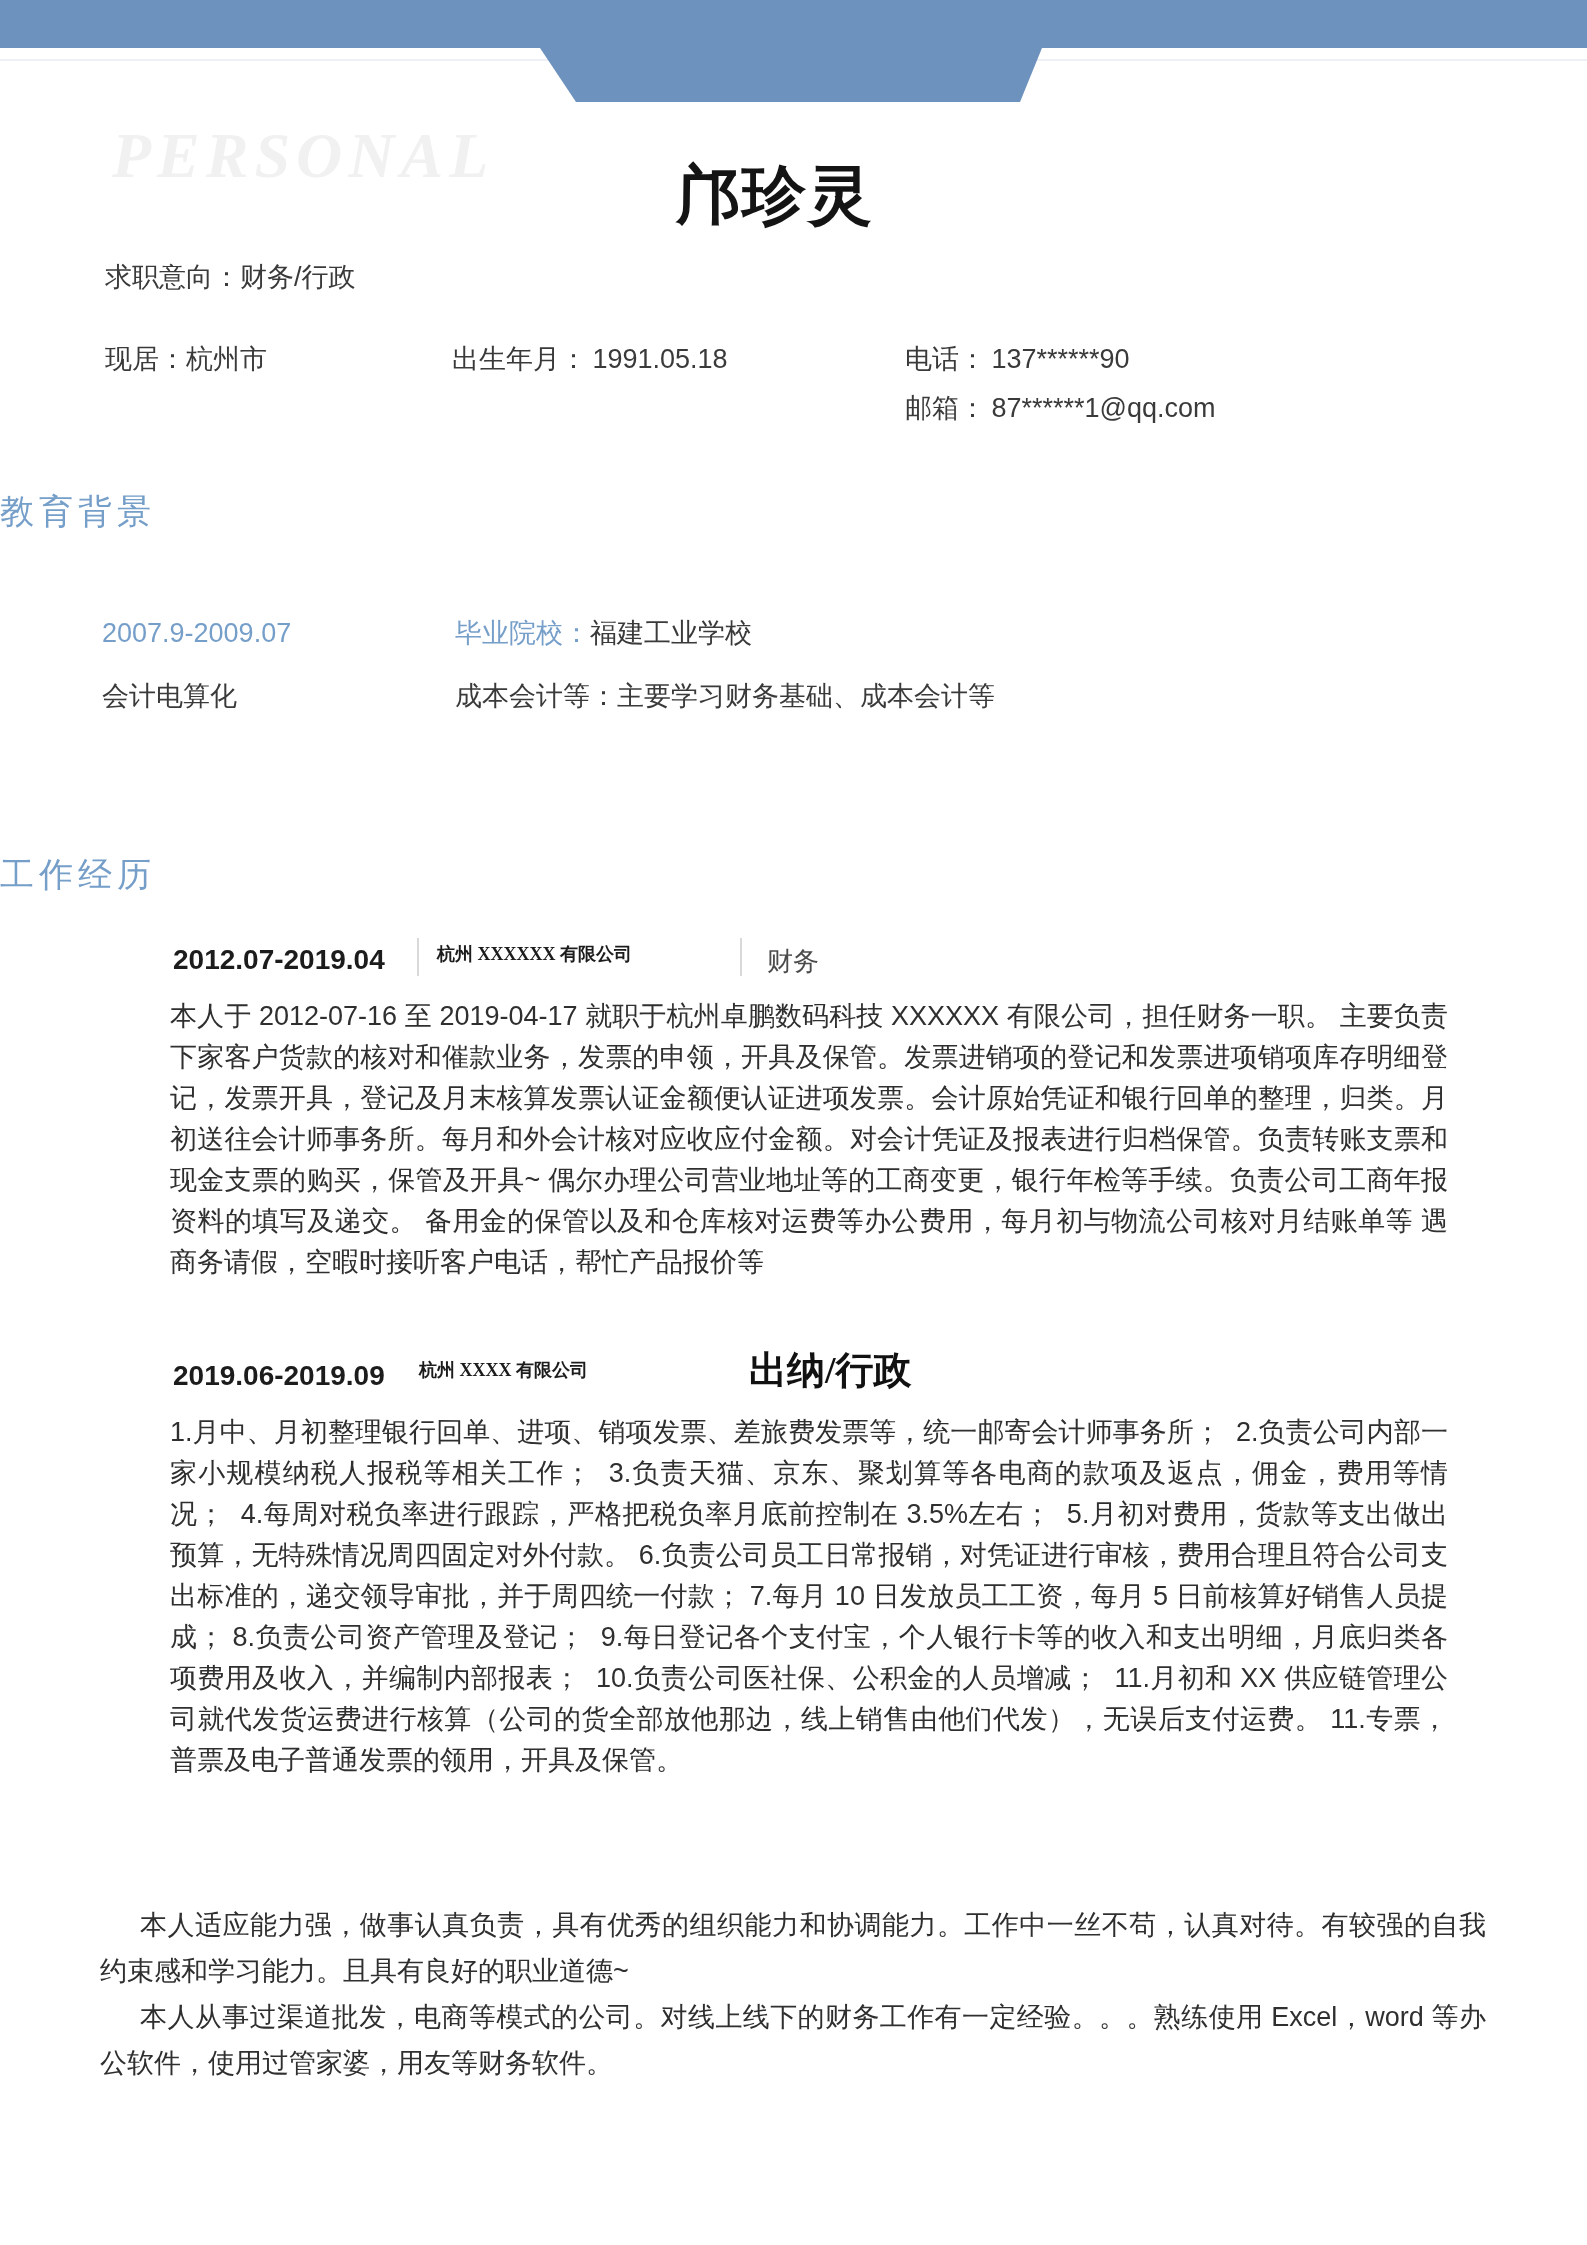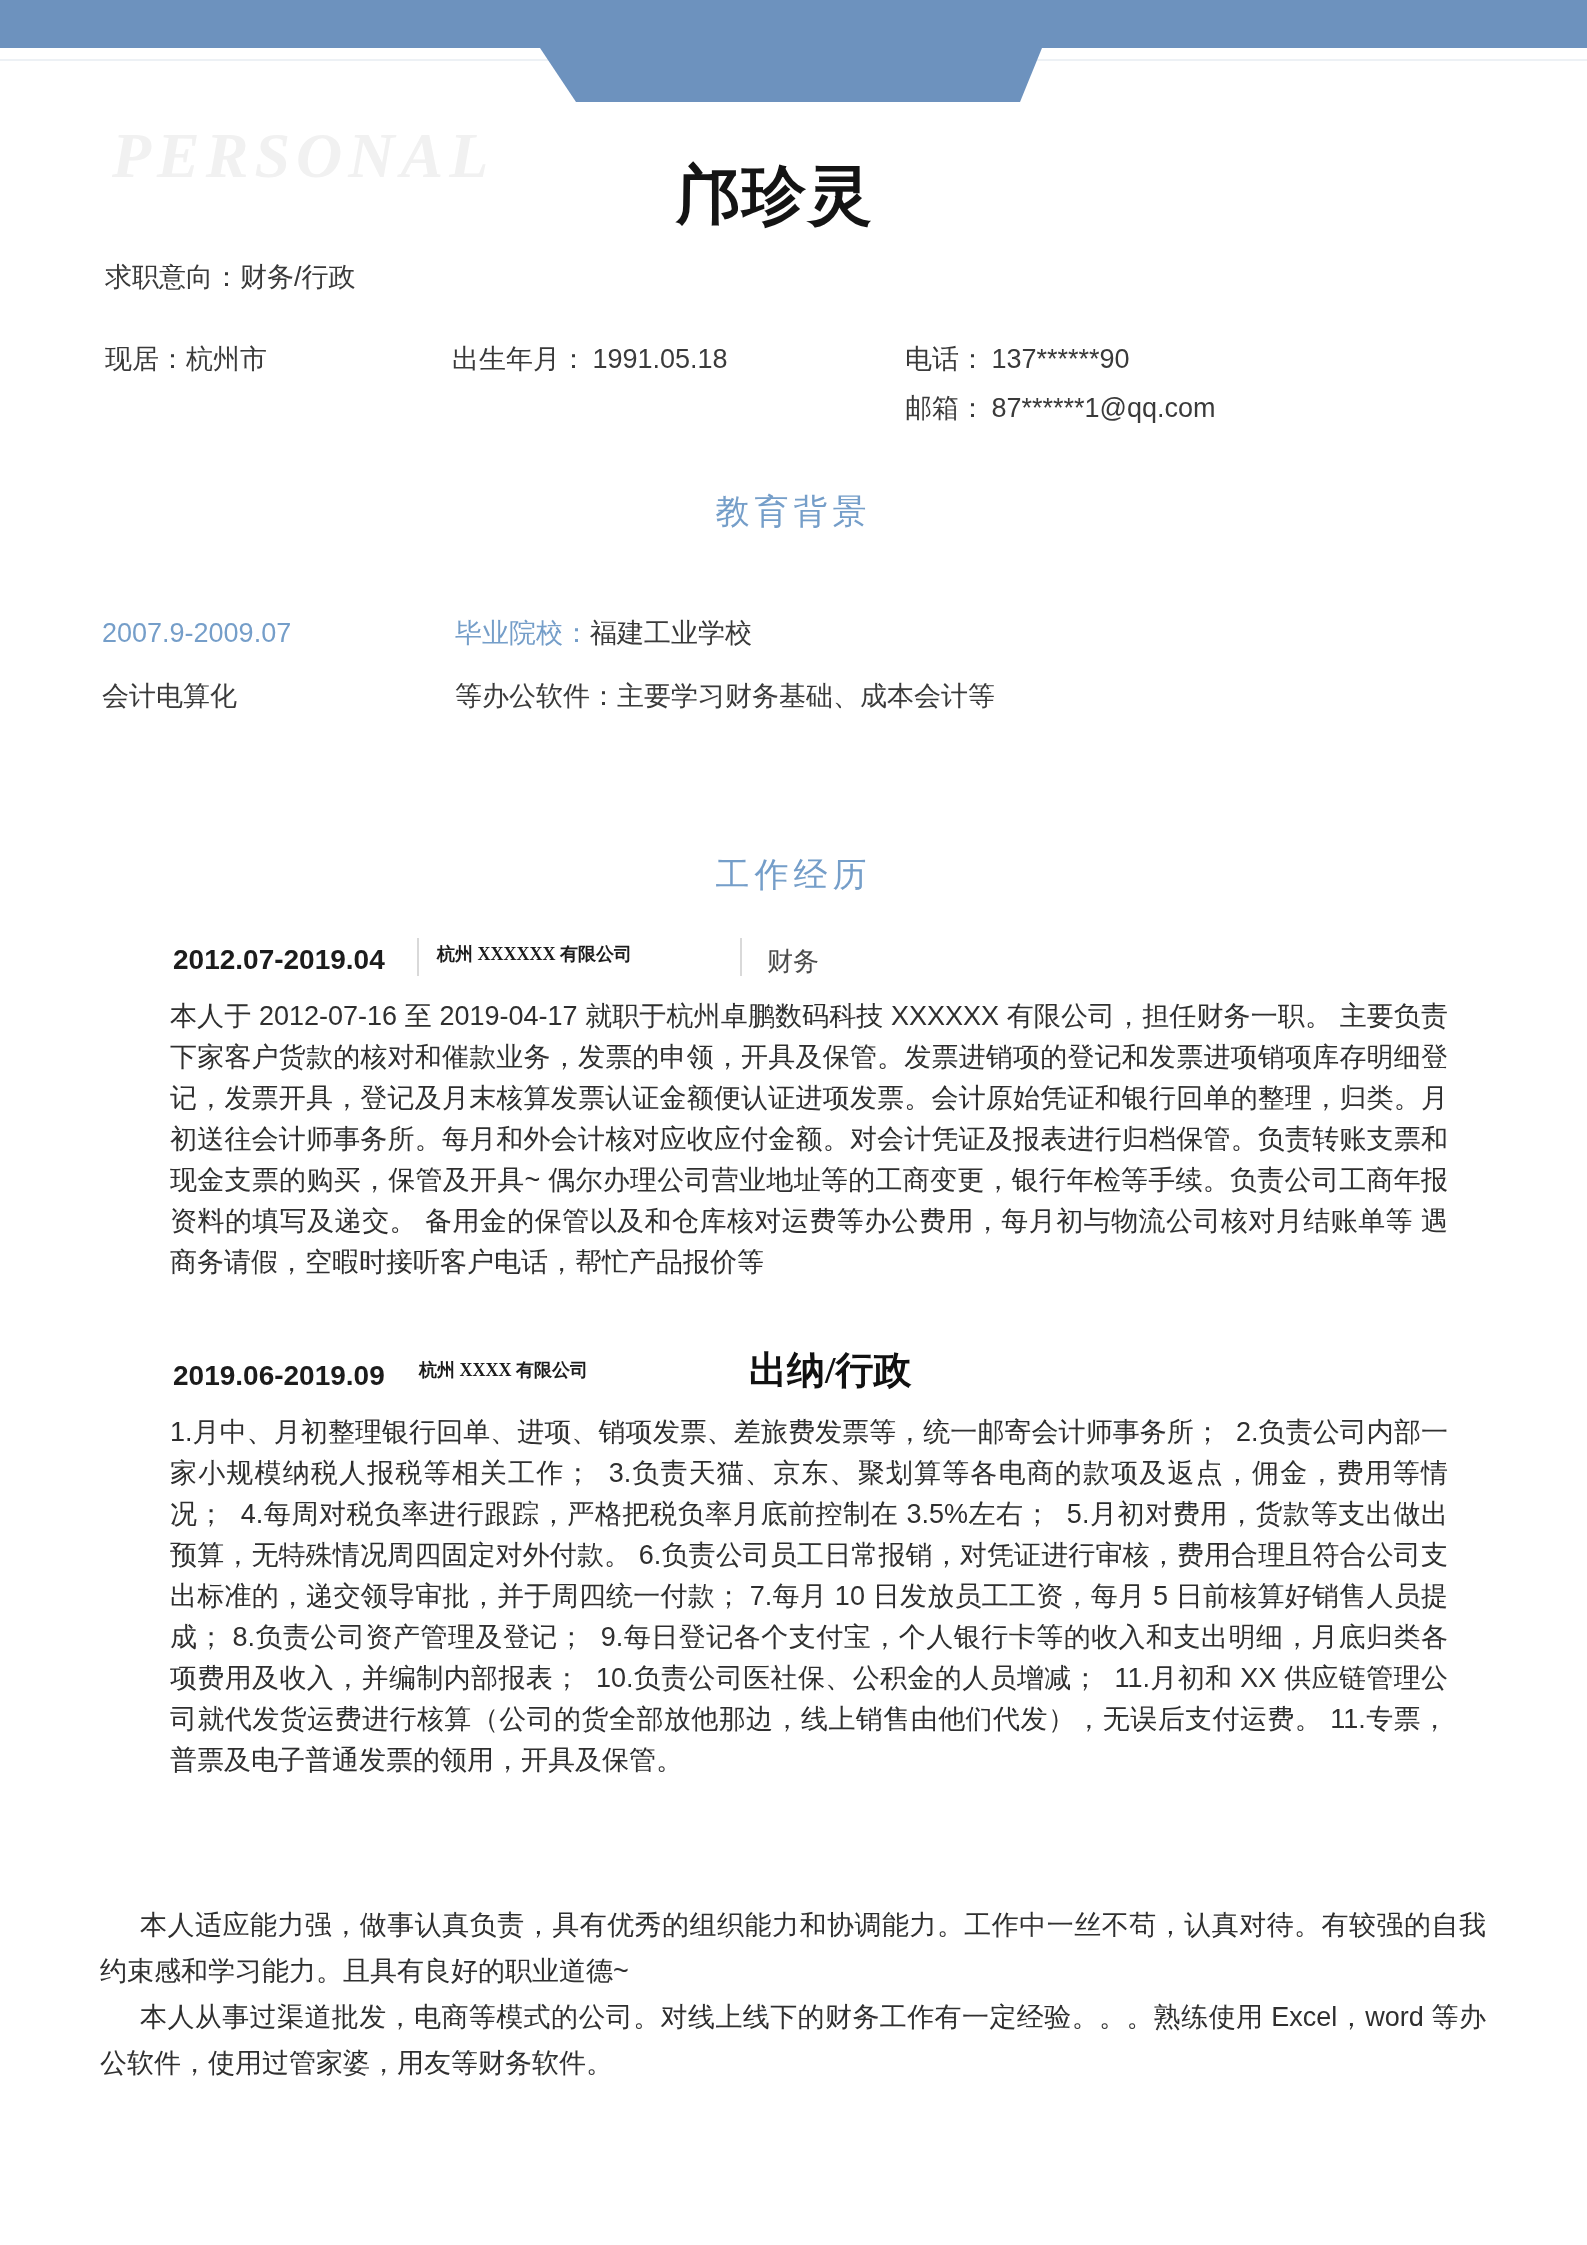--- a/index.html
+++ b/index.html
@@ -40,21 +40,21 @@
     font-family:"Liberation Serif", serif;
     font-weight:700;font-size:64px;line-height:76px;
     color:#141414;letter-spacing:2px;
   }
 
   .body-text{font-size:27px;line-height:34px;color:#3a3a3a;white-space:nowrap;}
   .label{color:#3a3a3a;}
   .value{color:#3a3a3a;}
 
   .section-title{
-    width:1587px;text-align:center;
+    width:1587px;text-align:left;
     font-size:34px;letter-spacing:5px;
     color:var(--accent-blue);line-height:42px;
     white-space:nowrap;
   }
   .blue-text{color:var(--accent-blue);}
 
   .job-date{font-size:28px;font-weight:700;color:#1c1c1c;white-space:nowrap;}
   .job-company{
     font-family:"Liberation Serif", serif;
     font-size:18px;font-weight:700;color:#1c1c1c;white-space:nowrap;
@@ -109,21 +109,21 @@
   </div>
 
   <div class="abs section-title" style="left:0;top:490px;">教育背景</div>
 
   <div class="abs body-text blue-text" style="left:102px;top:616px;">2007.9-2009.07</div>
   <div class="abs body-text" style="left:455px;top:616px;">
     <span class="blue-text">毕业院校：</span><span>福建工业学校</span>
   </div>
   <div class="abs body-text" style="left:102px;top:679px;">会计电算化</div>
   <div class="abs body-text" style="left:455px;top:679px;">
-    <span>等办公软件：</span><span>主要学习财务基础、成本会计等</span>
+    <span>成本会计等：</span><span>主要学习财务基础、成本会计等</span>
   </div>
 
   <div class="abs section-title" style="left:0;top:853px;">工作经历</div>
 
   <div class="abs job-date" style="left:173px;top:944px;">2012.07-2019.04</div>
   <div class="abs vdivider" style="left:417px;top:938px;"></div>
   <div class="abs job-company" style="left:437px;top:942px;">杭州 XXXXXX 有限公司</div>
   <div class="abs vdivider" style="left:740px;top:938px;"></div>
   <div class="abs job-role" style="left:767px;top:944px;">财务</div>
 

